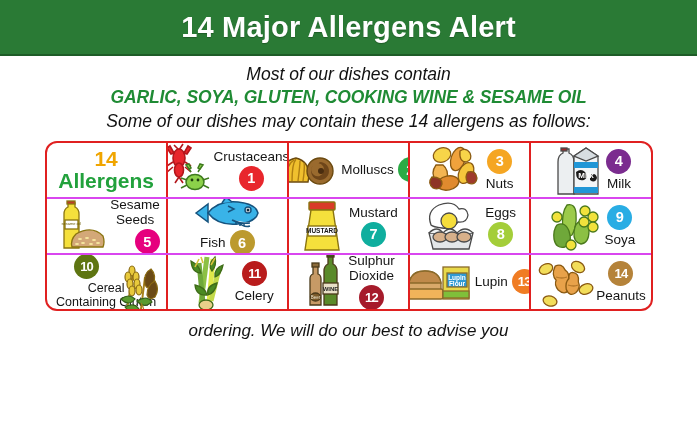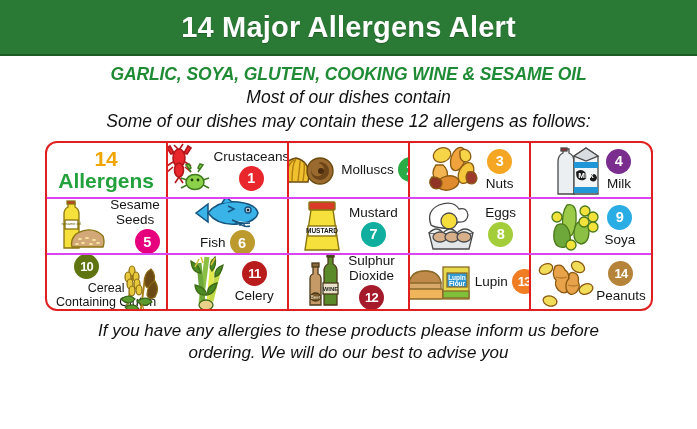--- a/index.html
+++ b/index.html
@@ -127,23 +127,23 @@
   }
 </style>
 </head>
 <body>
 
 <div class="banner">
   <div class="banner-title">14 Major Allergens Alert</div>
 </div>
 
 <div class="intro">
+  <div class="intro-line">Most of our dishes contain</div>
   <div class="intro-line green">GARLIC, SOYA, GLUTEN, COOKING WINE &amp; SESAME OIL</div>
-  <div class="intro-line">Most of our dishes contain</div>
-  <div class="intro-line">Some of our dishes may contain these 12 allergens as follows:</div>
+  <div class="intro-line">Some of our dishes may contain these 14 allergens as follows:</div>
 </div>
 
 <div class="table-wrap">
   <div class="alg-table">
 
     <div class="alg-row">
 
       <div class="alg-cell">
         <div class="cell-inner title-cell">
           <span class="title-top">14</span>
@@ -505,15 +505,14 @@
             <span class="label">Peanuts</span>
           </div>
         </div>
       </div>
     </div>
 
   </div>
 </div>
 
 <div class="footer">
-  <div class="footer-line">If you have any allergies to these products please inform us before</div>
   <div class="footer-line">ordering. We will do our best to advise you</div>
 </div>
 
 </body></html>

